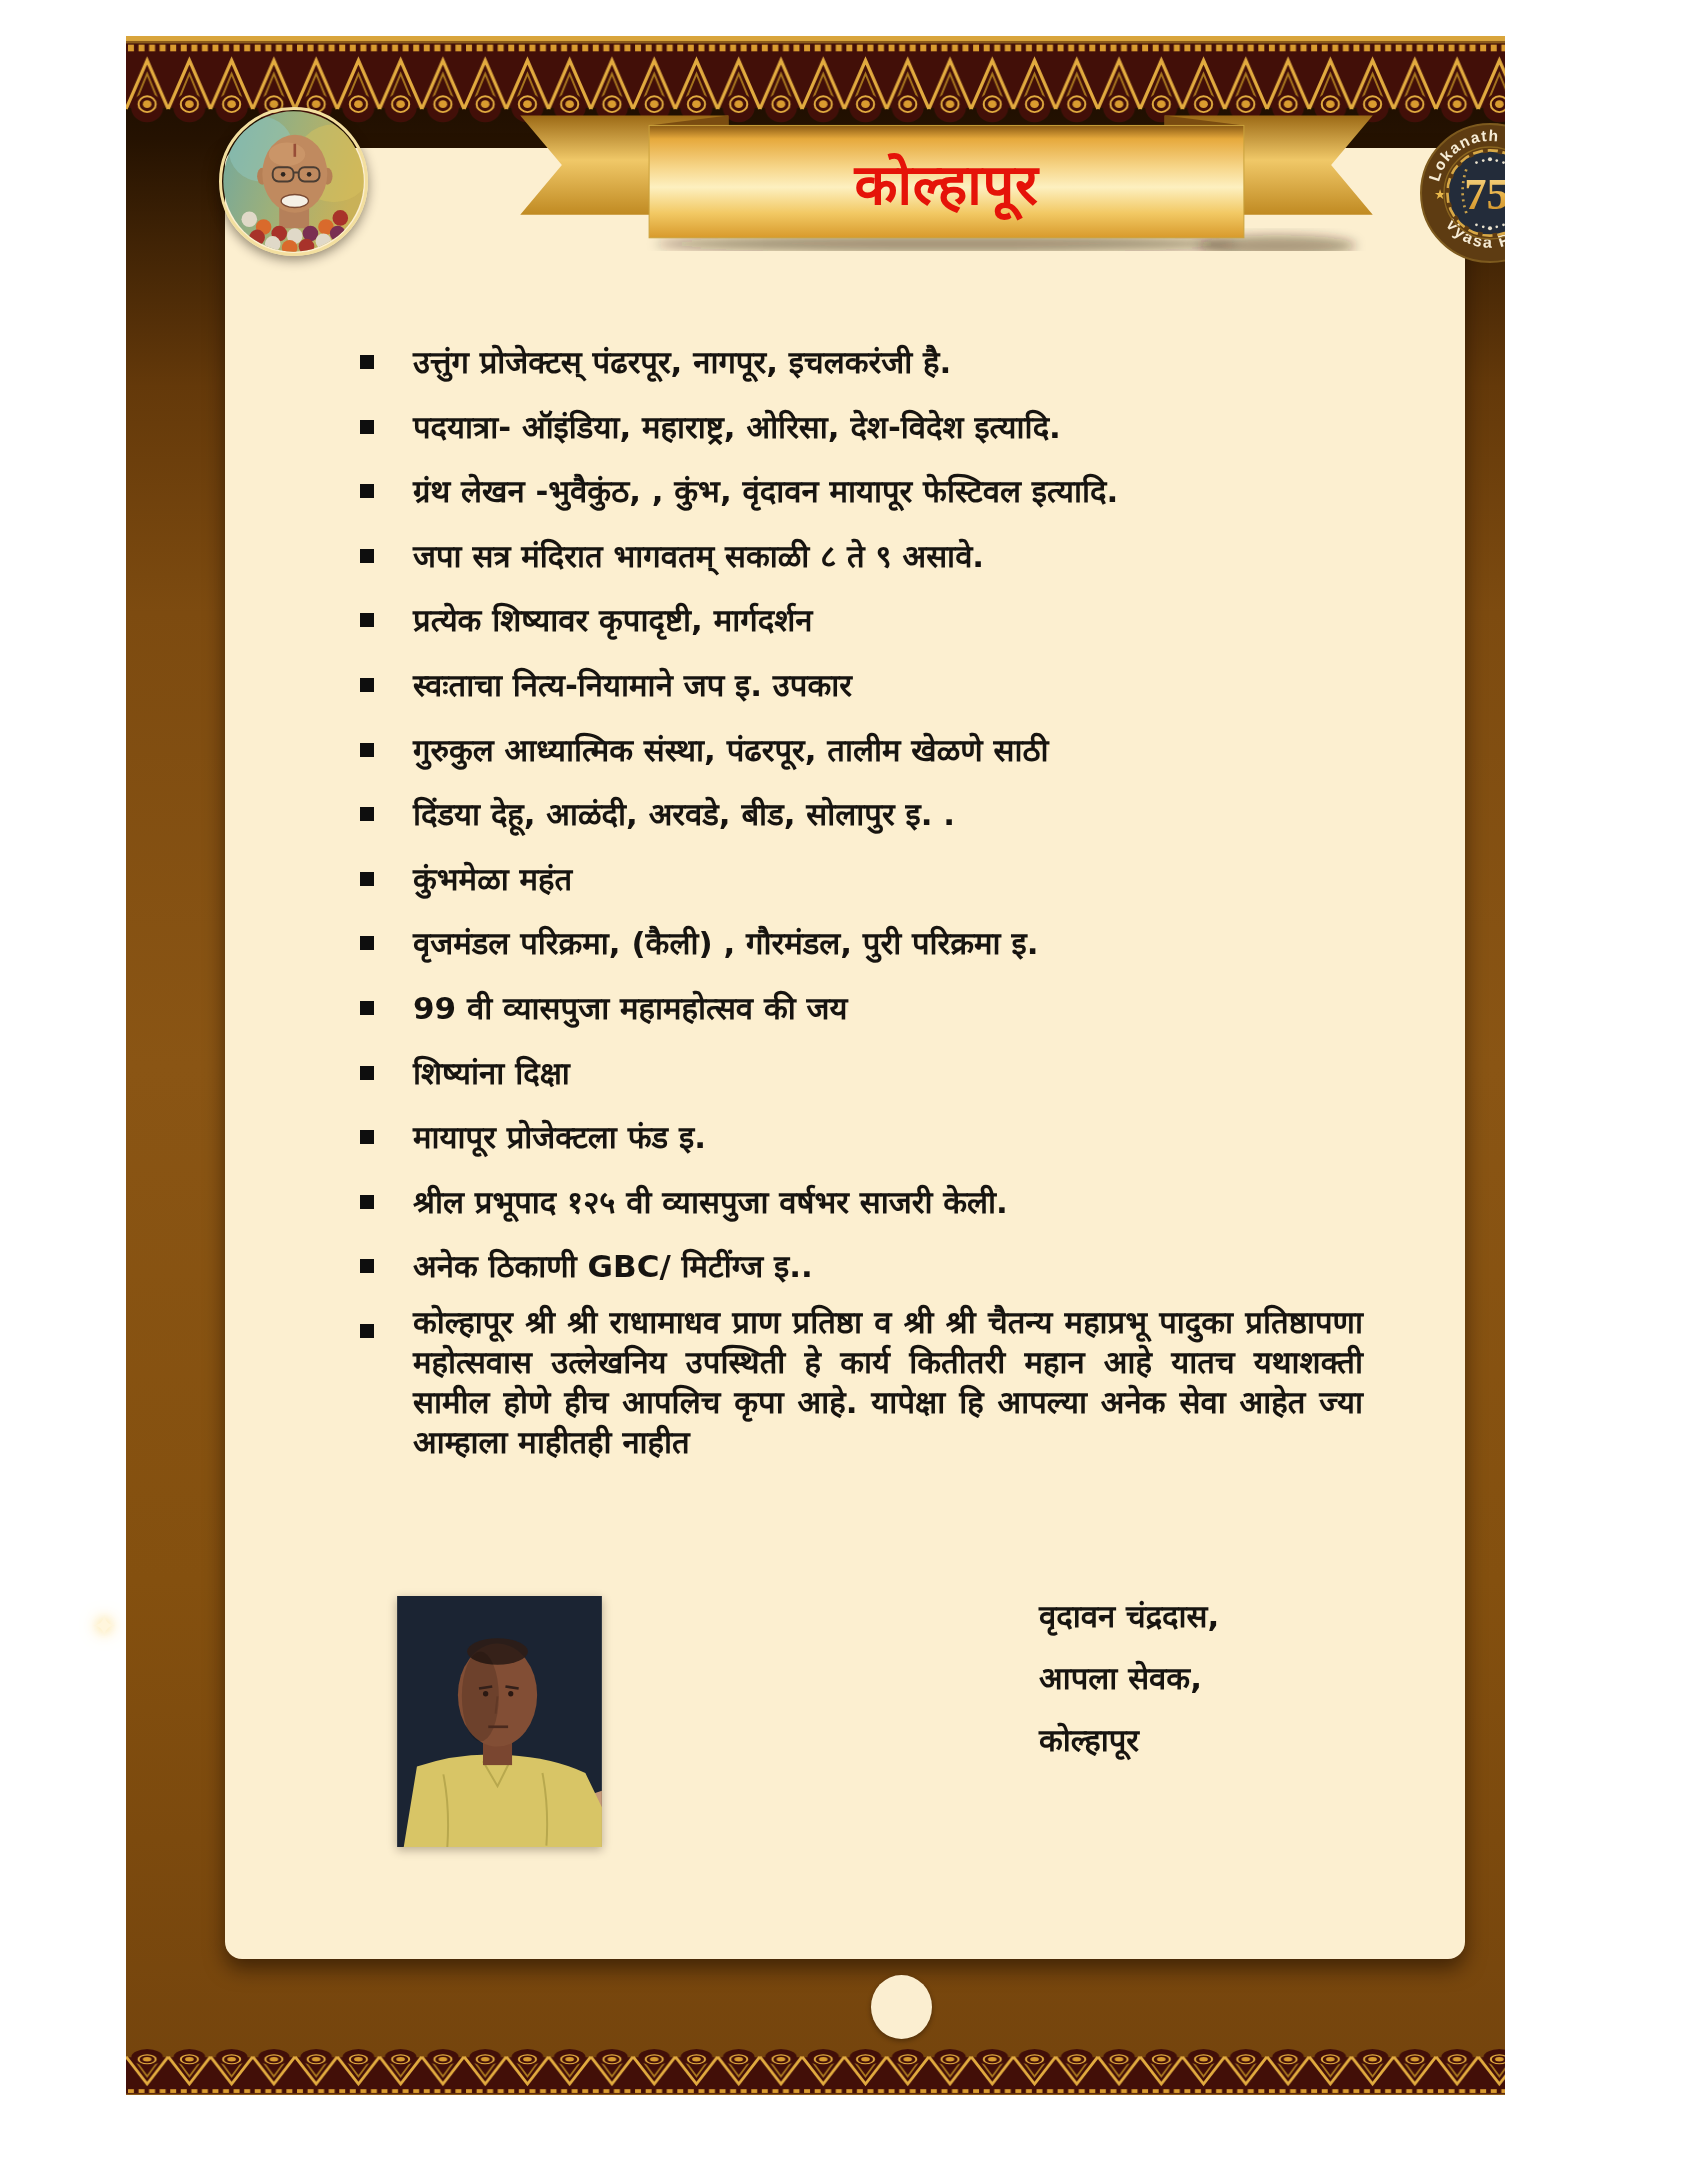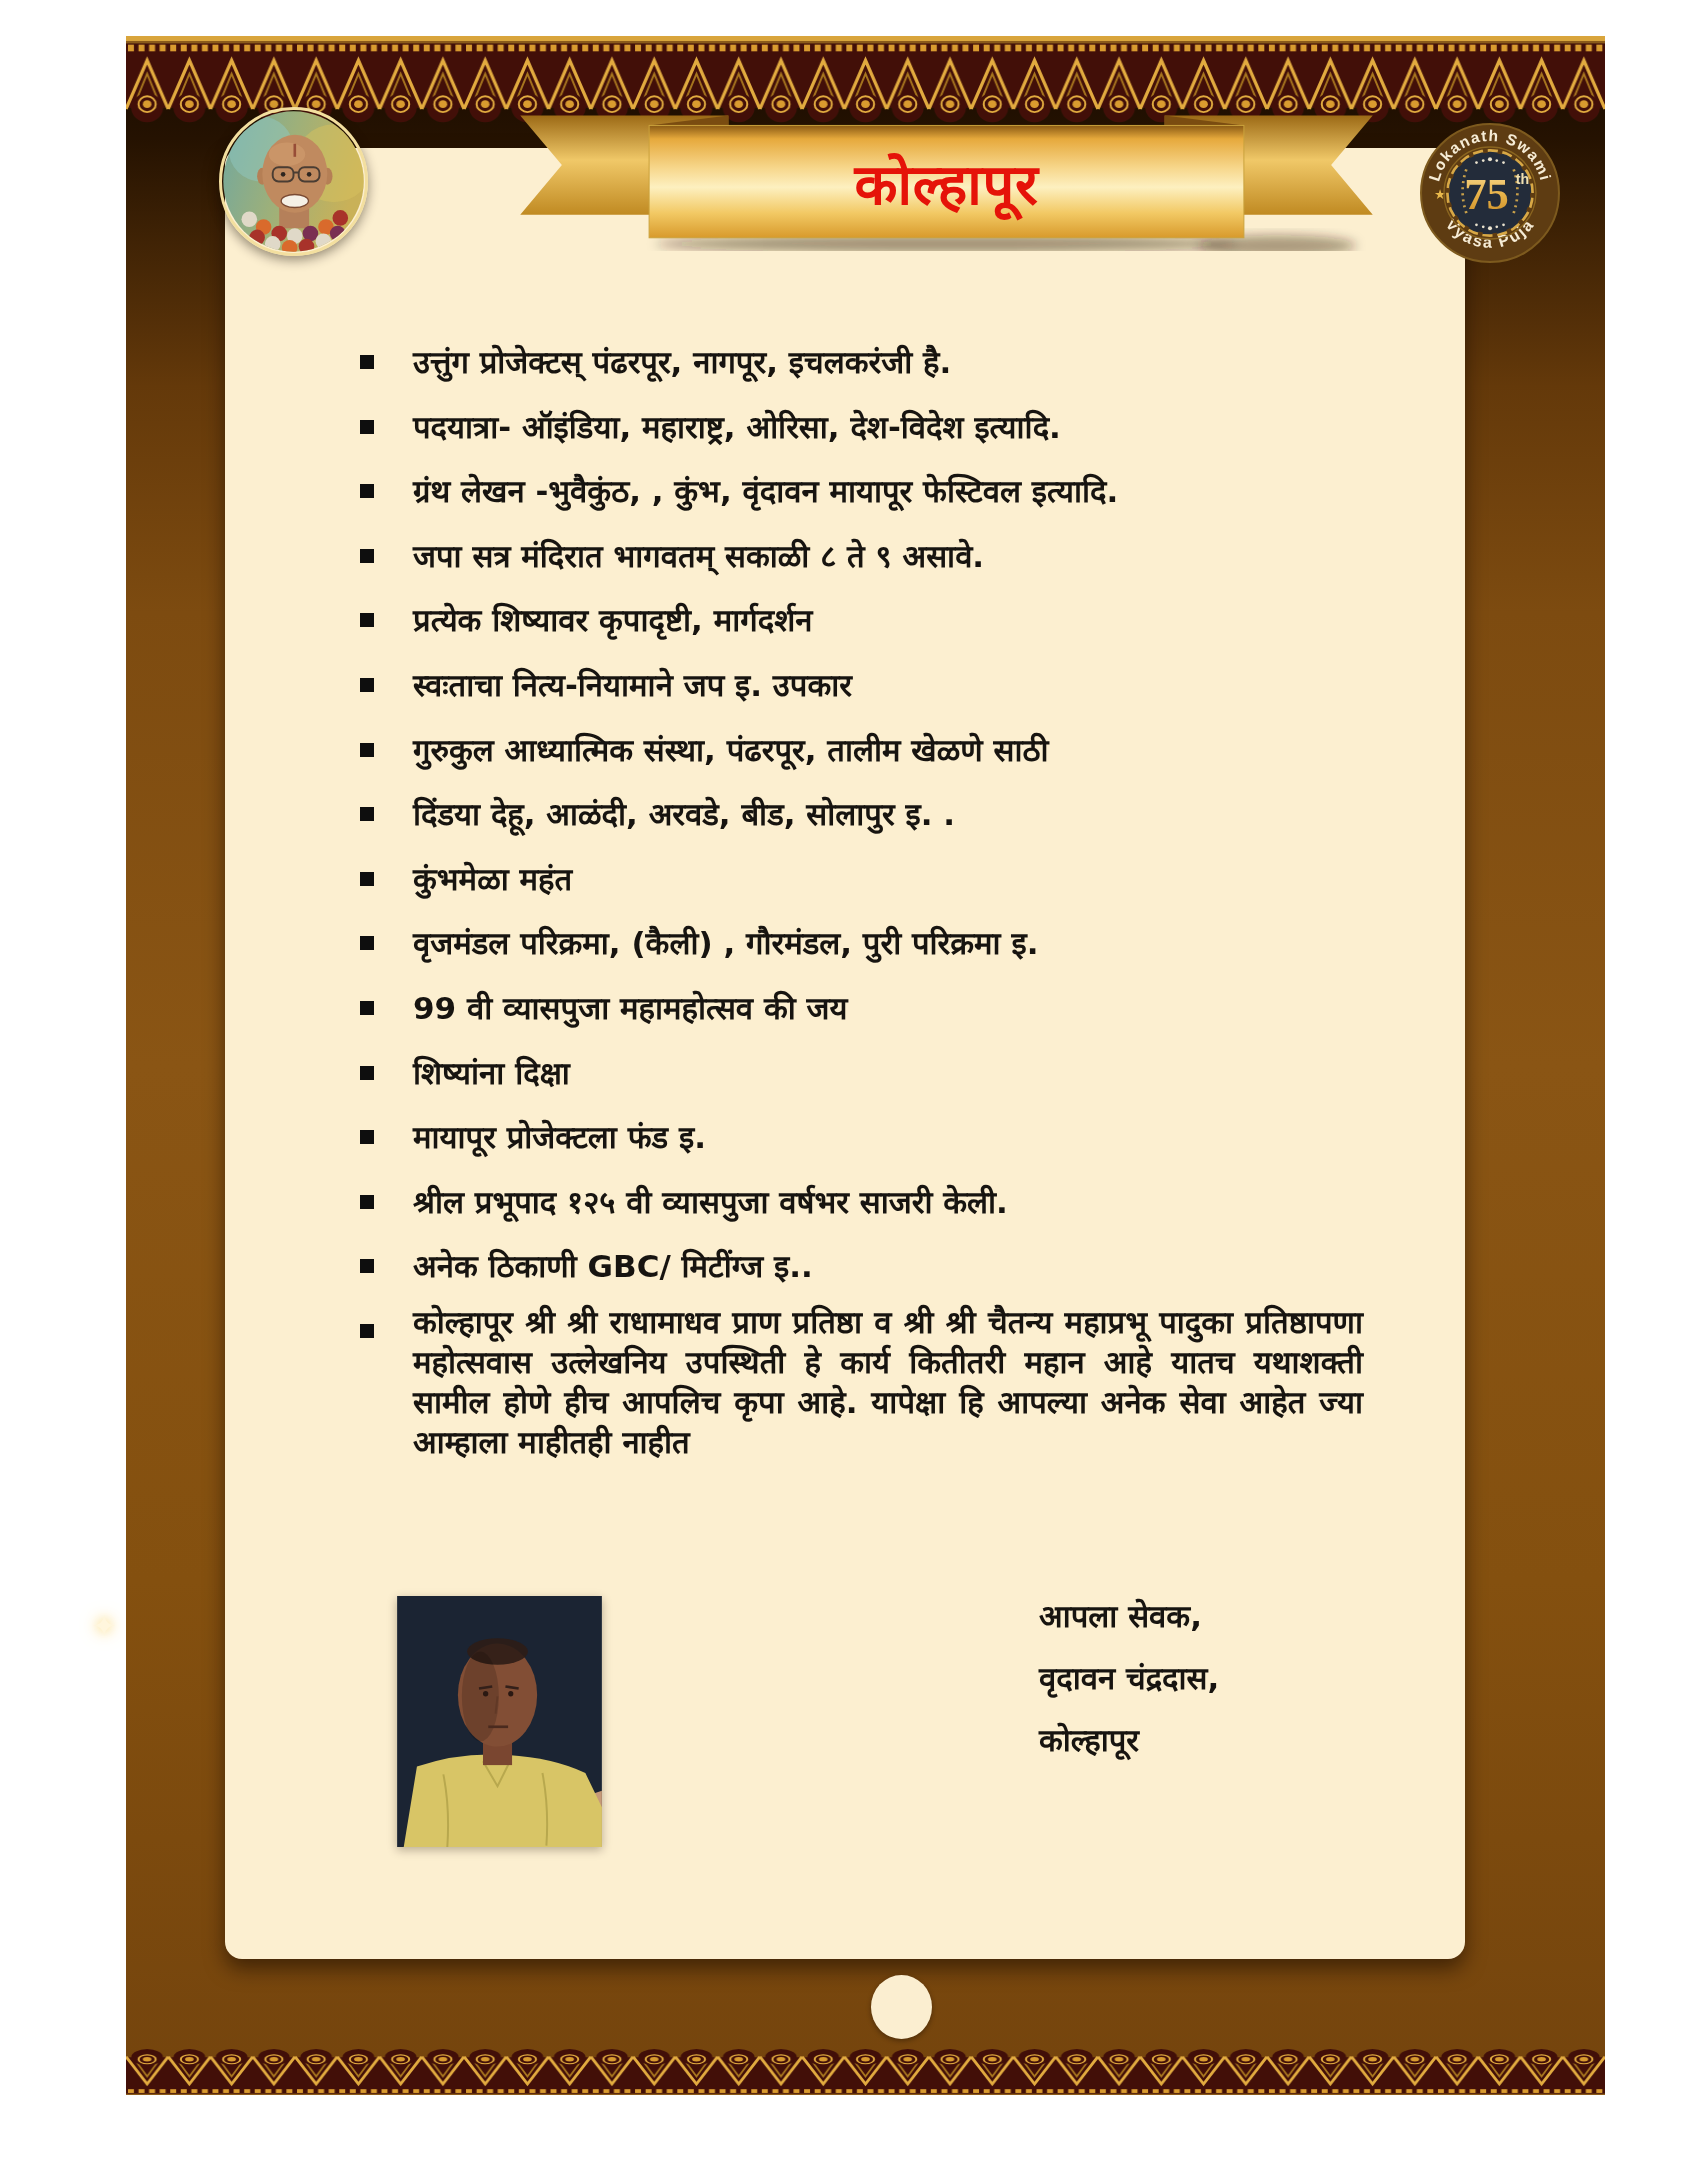--- a/index.html
+++ b/index.html
@@ -1,16 +1,16 @@
 <!DOCTYPE html>
 <html style="font-size:10.6px"><head>
 <meta charset="utf-8">
 <style>
   html,body{margin:0;padding:0;background:#ffffff;}
-  #canvas{position:relative;width:1687px;height:2183px;background:#ffffff;overflow:hidden;
+  #canvas{position:relative;width:1505px;height:2183px;background:#ffffff;overflow:hidden;
           font-family:"DejaVu Sans",sans-serif;}
   .page{position:absolute;left:126px;top:36px;width:1479px;height:2059px;
         background:linear-gradient(180deg,#160a01 0%,#251201 5%,#402305 10%,#64390a 17%,
                    #7d4b10 28%,#8a5514 50%,#84500f 75%,#74440d 100%);}
   .gold-line{position:absolute;left:0;top:0;width:100%;height:4.6px;background:#d9a53c;}
   .band-top{position:absolute;left:0;top:4.6px;width:100%;height:85px;}
   .band-bottom{position:absolute;left:0;bottom:0;width:100%;height:48px;transform:scaleY(-1);}
   .band-top svg,.band-bottom svg{display:block;width:100%;height:100%;}
   .panel{position:absolute;left:99px;top:112px;width:1240px;height:1811px;
          background:#fcefd0;border-radius:17px;
@@ -235,22 +235,22 @@
         <line x1="124" y1="140" x2="144" y2="137" stroke="#33201a" stroke-width="4"></line>
         <line x1="164" y1="137" x2="184" y2="140" stroke="#33201a" stroke-width="4"></line>
         <circle cx="134" cy="148" r="4" fill="#2a1812"></circle>
           <circle cx="172" cy="148" r="4" fill="#2a1812"></circle>
         <line x1="152" y1="152" x2="149" y2="178" stroke="#5a3423" stroke-width="3" opacity="0.6"></line>
         <line x1="138" y1="198" x2="168" y2="198" stroke="#4a2a1e" stroke-width="4"></line>
       </svg>
     </div>
 
     <div class="signature">
+      <div>वृदावन चंद्रदास,</div>
       <div>आपला सेवक,</div>
-      <div>वृदावन चंद्रदास,</div>
       <div>कोल्हापूर</div>
     </div>
 
     <div class="sparkle">✦</div>
 
     <div class="bubble"></div>
 
     <div class="band-bottom">
       <svg viewBox="0 0 2240 140" preserveAspectRatio="none">
         <defs>

